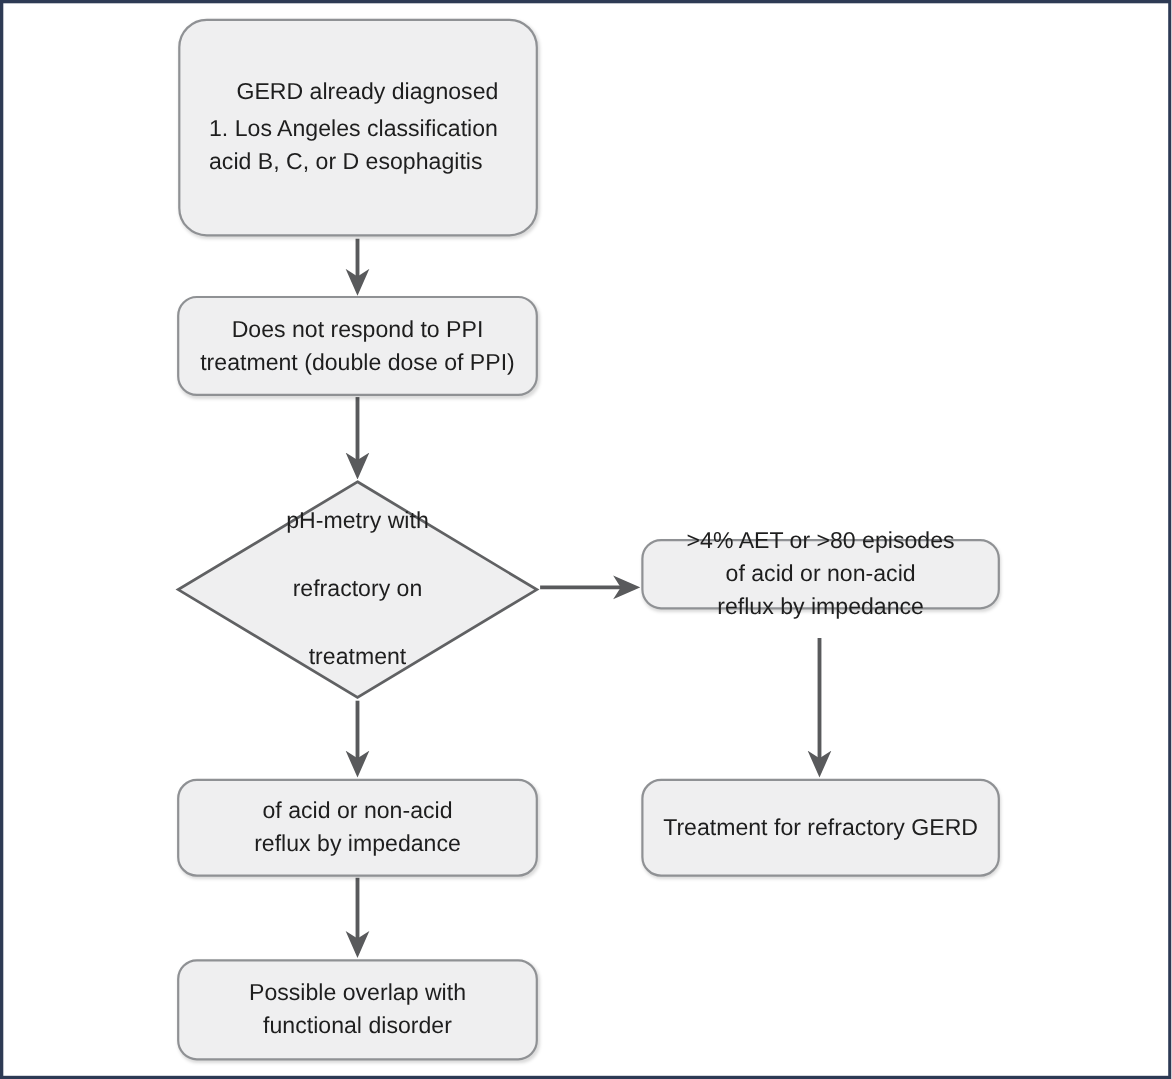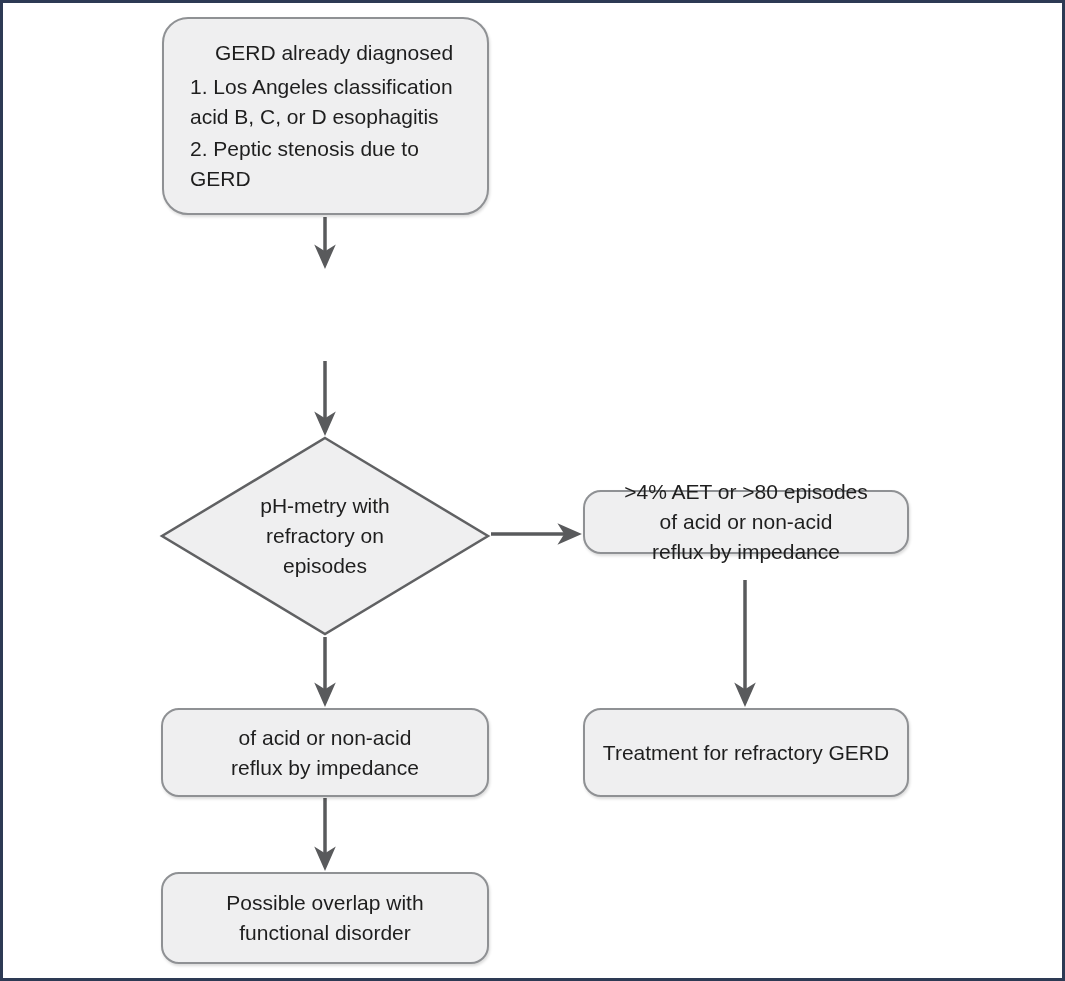--- a/index.html
+++ b/index.html
@@ -67,20 +67,21 @@
     position: absolute;
     left: 212px; top: 488px;
     width: 220px; height: 90px;
     display: flex;
     flex-direction: column;
     justify-content: center;
     align-items: center;
     text-align: center;
     font-size: 21px;
     line-height: 30px;
+    gap: 32px;
   }
 </style>
 </head>
 <body>
 
 <div class="frame">
 
   <svg class="connector-layer" width="1065" height="981" viewBox="0 0 1065 981" xmlns="http://www.w3.org/2000/svg">
     <defs>
       <marker id="arrowhead" viewBox="0 0 10 10" refX="8" refY="5" markerWidth="7" markerHeight="7" orient="auto">
@@ -95,28 +96,31 @@
     <line x1="488" y1="531" x2="574" y2="531" stroke="#595a5c" stroke-width="3.5" marker-end="url(#arrowhead)"></line>
     <line x1="322" y1="634" x2="322" y2="699" stroke="#595a5c" stroke-width="3.5" marker-end="url(#arrowhead)"></line>
     <line x1="742" y1="577" x2="742" y2="699" stroke="#595a5c" stroke-width="3.5" marker-end="url(#arrowhead)"></line>
     <line x1="322" y1="795" x2="322" y2="863" stroke="#595a5c" stroke-width="3.5" marker-end="url(#arrowhead)"></line>
   </svg>
 
   <div class="node node-top">
     <div class="node-title">GERD already diagnosed</div>
     <div class="item-line item-start">1. Los Angeles classification</div>
     <div class="item-line">acid B, C, or D esophagitis</div>
-    <div class="item-line item-start">2. Peptic stenosis due to GERD</div>
   </div>
 
+  <div class="node node-ppi">
+    <div class="line">Does not respond to PPI</div>
+    <div class="line">treatment (double dose of PPI)</div>
+  </div>
 
   <div class="diamond-label">
     <div class="line">pH-metry with</div>
     <div class="line">refractory on</div>
-    <div class="line">episodes</div>
+    <div class="line">treatment</div>
   </div>
 
   <div class="node node-over4">
     <div class="line">&gt;4% AET or &gt;80 episodes</div>
     <div class="line">of acid or non-acid</div>
     <div class="line">reflux by impedance</div>
   </div>
 
   <div class="node node-under4">
     <div class="line">of acid or non-acid</div>

